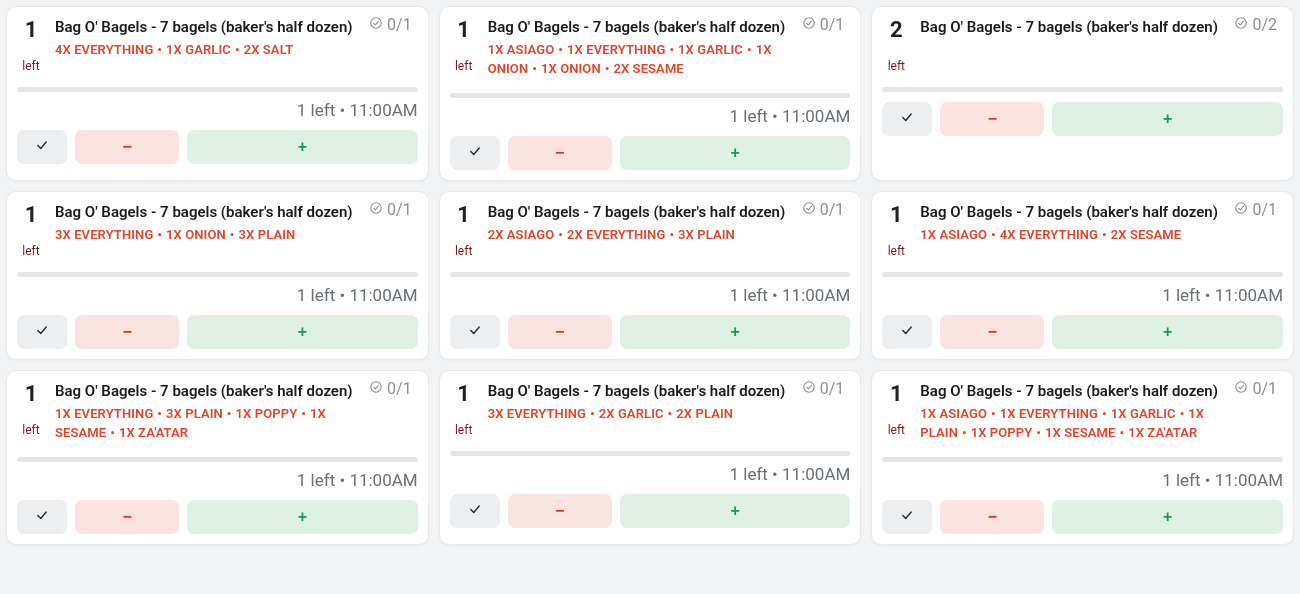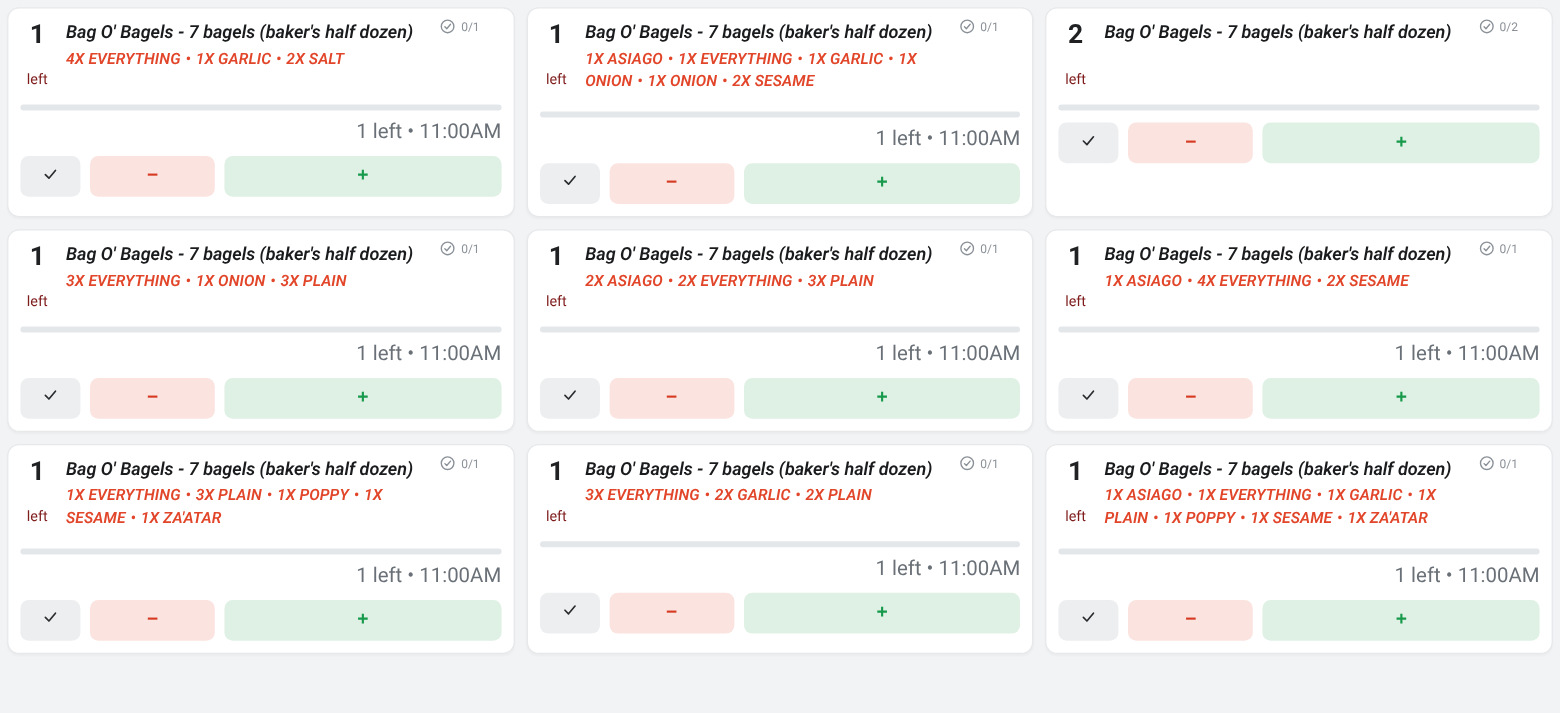--- a/index.html
+++ b/index.html
@@ -43,46 +43,45 @@
     line-height: 1;
   }
   .qty-label {
     font-size: 12px;
     color: #7f1d1d;
     margin-top: 18px;
   }
   .info {
     flex: 1;
     padding-right: 42px;
-    font-style: italic;
   }
   .title {
     font-size: 15px;
     font-weight: 600;
     line-height: 1.35;
     color: #191b1d;
   }
   .mods {
     font-size: 13px;
     font-weight: 600;
     color: #e2462a;
     margin-top: 4px;
     line-height: 1.45;
     letter-spacing: 0.1px;
   }
   .mods .sep { margin: 0 4px; color:#e2462a; }
   .counter {
     position: absolute;
     top: 8px;
-    right: 28px;
+    right: 16px;
     display: flex;
     align-items: center;
     gap: 4px;
     color: #8b9198;
-    font-size: 10px;
+    font-size: 16px;
   }
   .counter svg { width: 14px; height: 14px; }
   .progress {
     height: 5px;
     border-radius: 3px;
     background: #e4e7ea;
     margin-top: 14px;
   }
   .footer {
     text-align: right;

